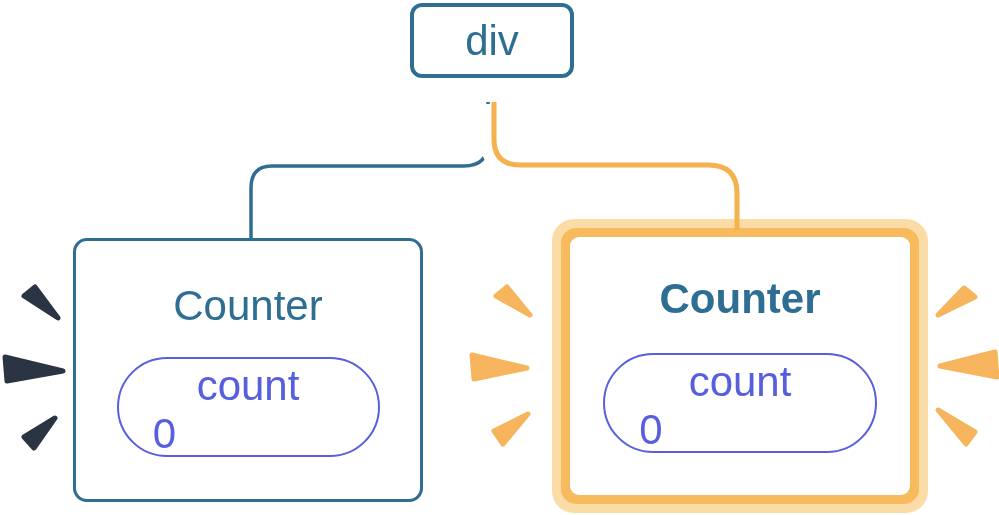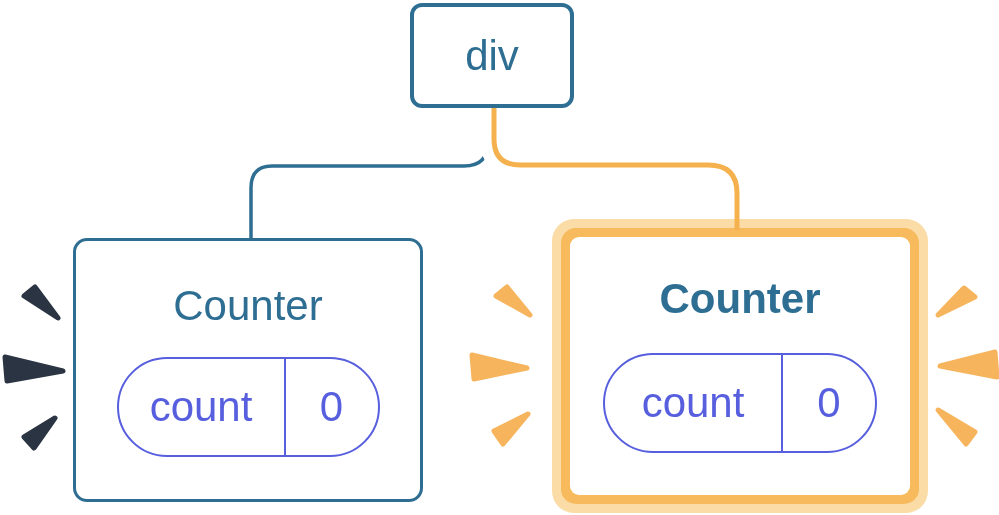--- a/index.html
+++ b/index.html
@@ -11,21 +11,21 @@
     --spark-dark:#2B3442;
     --spark-orange:#F6B45C;
     --background:#FFFFFF;
   }
   html,body{margin:0;padding:0;}
   body{font-family:"Liberation Sans",sans-serif;background:var(--background);}
   .stage{position:relative;width:999px;height:515px;overflow:hidden;background:var(--background);}
 
   
   .root-node{
-    position:absolute;left:410px;top:3px;width:164px;height:105px;
+    position:absolute;left:410px;top:3px;width:164px;height:75px;
     box-sizing:border-box;border:4px solid var(--card-blue);border-radius:12px;
     background:#fff;display:flex;align-items:center;justify-content:center;
     z-index:10;
   }
   .root-node .label{
     color:var(--card-blue);font-size:42px;font-weight:500;line-height:1;
   }
 
   
   .wires{position:absolute;left:0;top:0;width:999px;height:515px;z-index:5;pointer-events:none;}
@@ -56,21 +56,21 @@
     display:flex;flex-direction:column;align-items:center;
   }
   .card-right .card-title{
     margin-top:39px;color:var(--card-blue);font-size:42px;font-weight:700;line-height:46px;
   }
   .card-right .state-pill{margin-top:31px;width:274px;}
 
   
   .state-pill{
     box-sizing:border-box;height:100px;border:2px solid var(--pill-purple);
-    border-radius:60px;display:flex;align-items:stretch;overflow:hidden;background:#fff;
+    border-radius:60px;display:flex;align-items:stretch;overflow:hidden;background:#fff;flex-direction:column;
   }
   .state-pill .pill-key{
     flex:1;display:flex;align-items:center;justify-content:center;
     color:var(--pill-purple);font-size:42px;font-weight:400;line-height:1;
   }
   .state-pill .pill-divider{width:2px;background:var(--pill-purple);}
   .state-pill .pill-value{
     width:92px;display:flex;align-items:center;justify-content:center;
     color:var(--pill-purple);font-size:42px;font-weight:400;line-height:1;
   }

